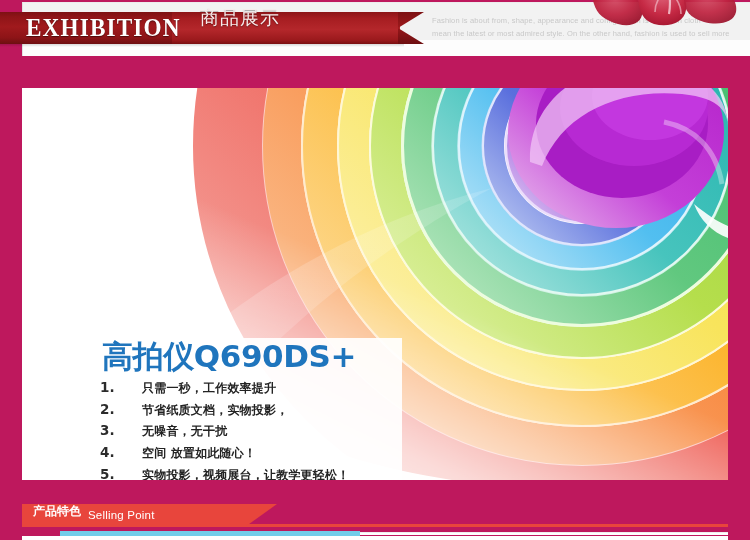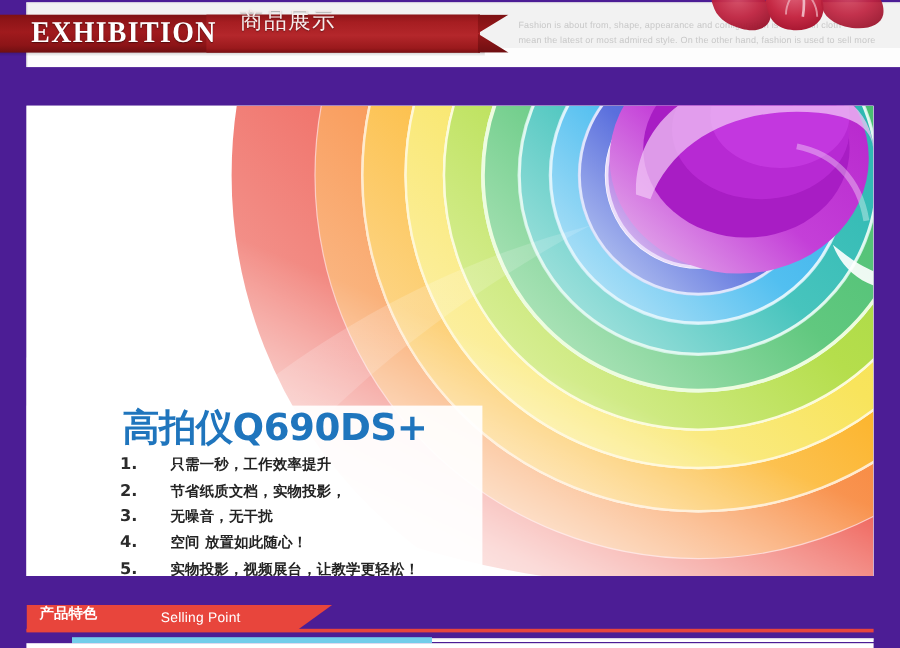--- a/index.html
+++ b/index.html
@@ -9,21 +9,21 @@
     height: 540px;
     overflow: hidden;
     background: #ffffff;
     font-family: "Liberation Sans", "DejaVu Sans", sans-serif;
   }
 
   #page {
     position: relative;
     width: 750px;
     height: 540px;
-    background: #4c1d95;
+    background: #be185d;
   }
 
   
   #header-band {
     position: absolute;
     left: 0; top: 0;
     width: 750px;
     height: 56px;
     overflow: hidden;
   }
@@ -205,21 +205,20 @@
     font-weight: 700;
   }
   #selling-en {
     position: absolute;
     left: 88px; top: 7px;
     height: 20px; line-height: 20px;
     color: #ffffff;
     font-family: "Liberation Sans", sans-serif;
     font-size: 11.5px;
     letter-spacing: 0.2px;
-    margin-left: 46px;
   }
 
   #bottom-cyan-bar {
     position: absolute;
     left: 60px; top: 531px;
     width: 300px; height: 5px;
     background: #72cdea;
   }
   #bottom-cyan-bar-tail {
     position: absolute;

